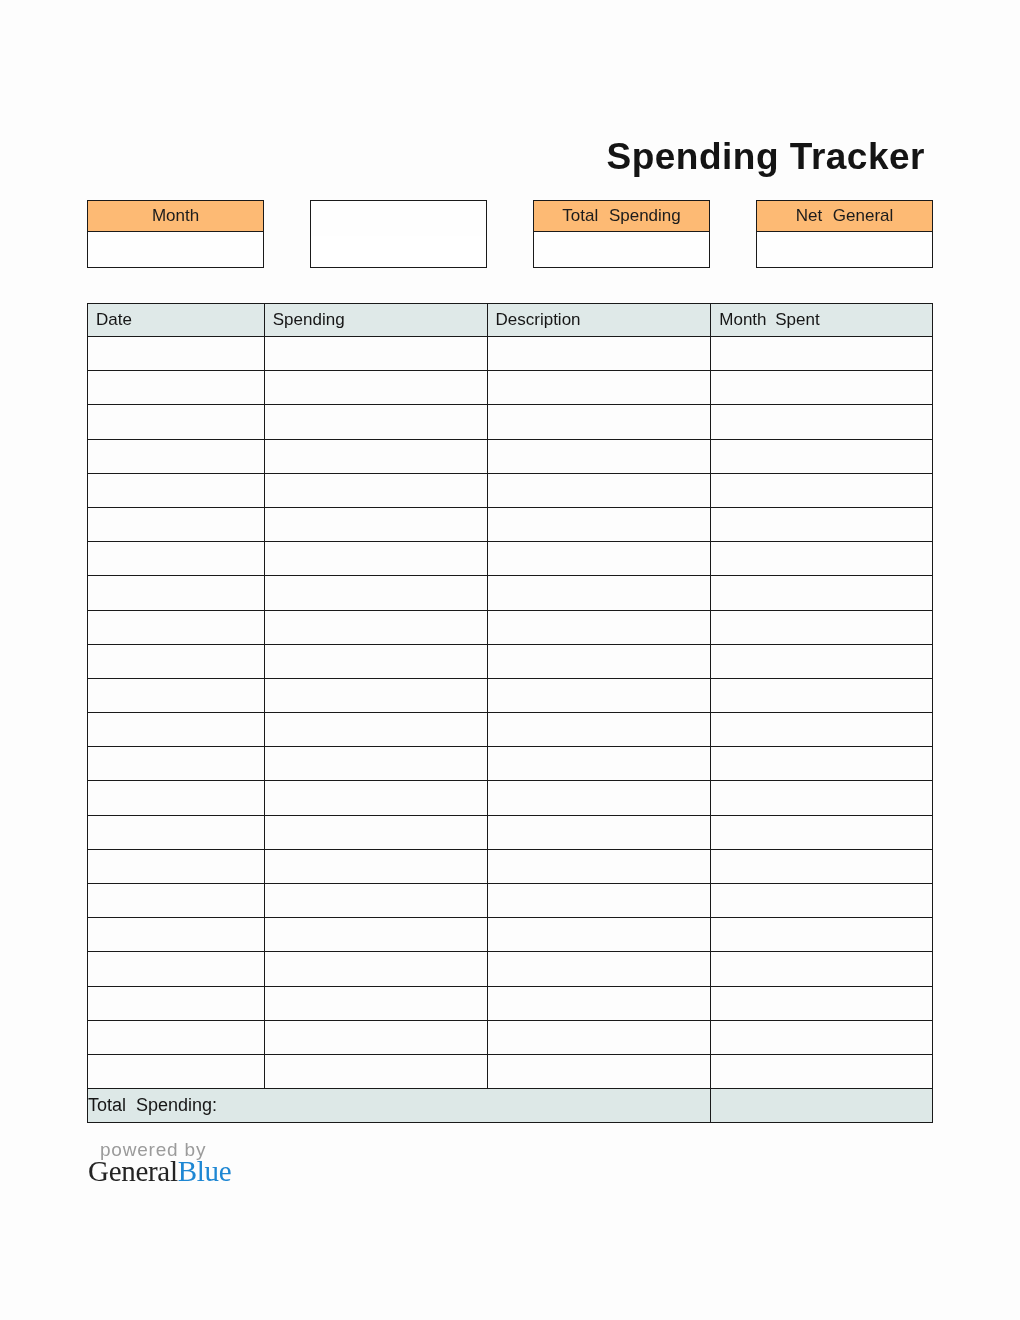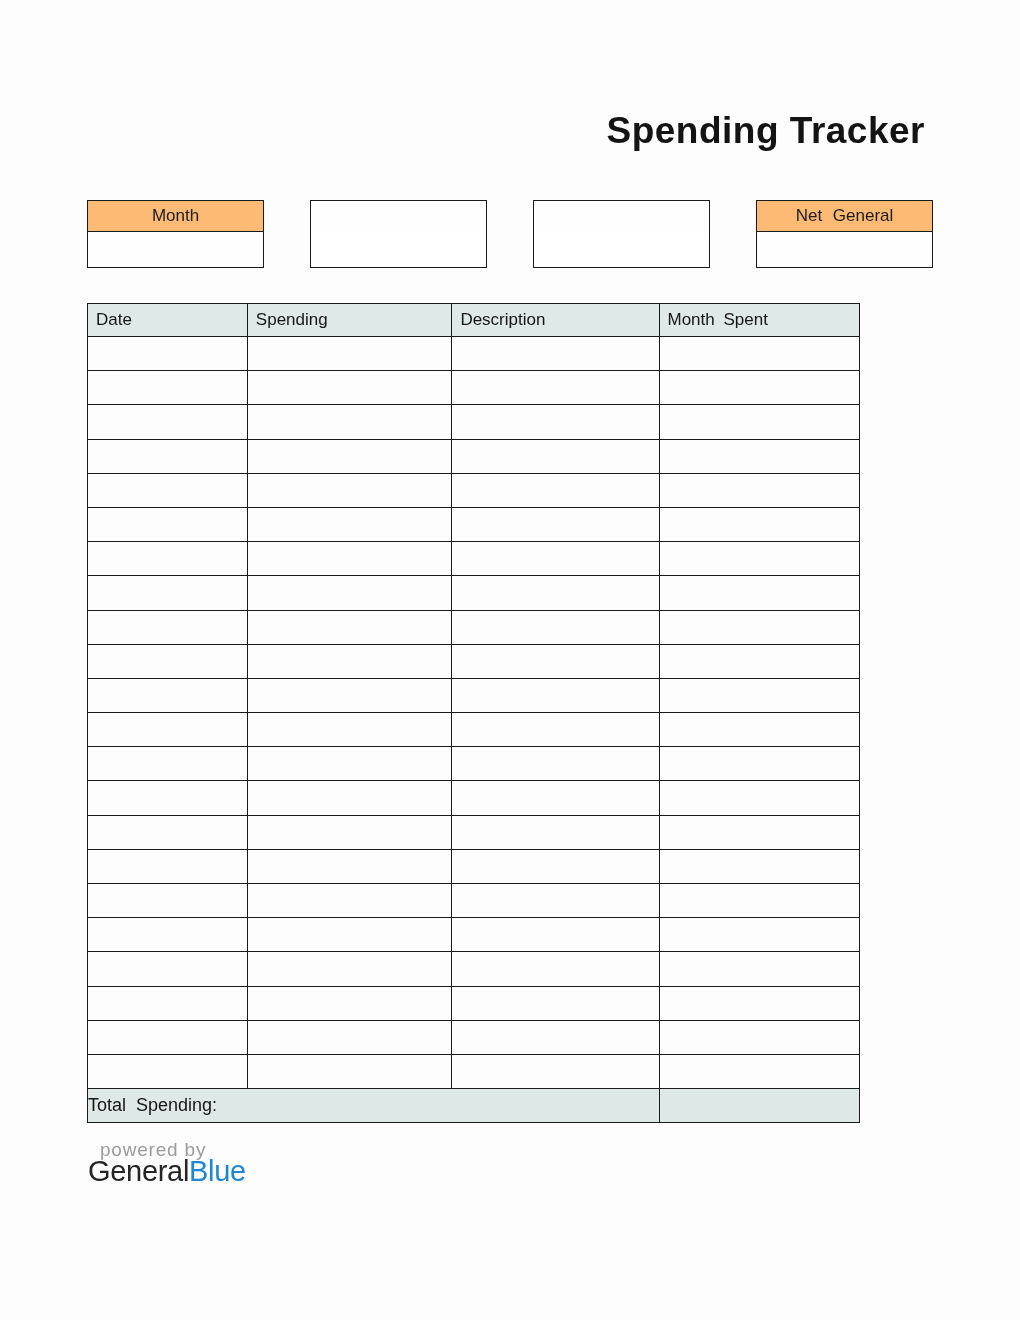--- a/index.html
+++ b/index.html
@@ -13,21 +13,21 @@
     height: 1320px;
     background: #fdfdfd;
     font-family: "Liberation Sans", sans-serif;
     color: #1a1a1a;
     overflow: hidden;
   }
 
   
   .title {
     position: absolute;
-    top: 110px;
+    top: 136px;
     right: 95px;
     font-size: 37px;
     font-weight: 700;
     letter-spacing: 0.5px;
     color: #141414;
     margin: 0;
   }
 
   
   .summary-row {
@@ -57,21 +57,21 @@
   .sum-val {
     height: 35px;
     background: #fefefe;
   }
 
   
   .spending-table {
     position: absolute;
     left: 87px;
     top: 303px;
-    width: 773px;
+    width: 846px;
     border-collapse: collapse;
     border: 1.5px solid #1a1a1a;
   }
   .spending-table th,
   .spending-table td {
     border: 1px solid #1a1a1a;
     font-size: 17px;
     padding: 0;
   }
   .spending-table thead th {
@@ -109,20 +109,21 @@
     color: #9b9b9b;
   }
   .brand {
     position: absolute;
     left: 88px;
     top: 1155px;
     font-size: 29px;
     letter-spacing: -0.3px;
     color: #242424;
     cursor: pointer;
+    font-family: Liberation Serif, serif;
   }
   .brand .blue {
     color: #1e87d3;
   }
 </style>
 </head>
 <body>
 
 <div class="page">
 
@@ -130,20 +131,21 @@
 
   <div class="summary-row">
     <div class="sum-box">
       <div class="sum-head">Month</div>
       <div class="sum-val"></div>
     </div>
     <div class="sum-box">
       <div class="sum-val"></div>
     </div>
     <div class="sum-box">
+      <div class="sum-head">Total Spending</div>
       <div class="sum-val"></div>
     </div>
     <div class="sum-box">
       <div class="sum-head">Net General</div>
       <div class="sum-val"></div>
     </div>
   </div>
 
   <table class="spending-table">
     <colgroup>

